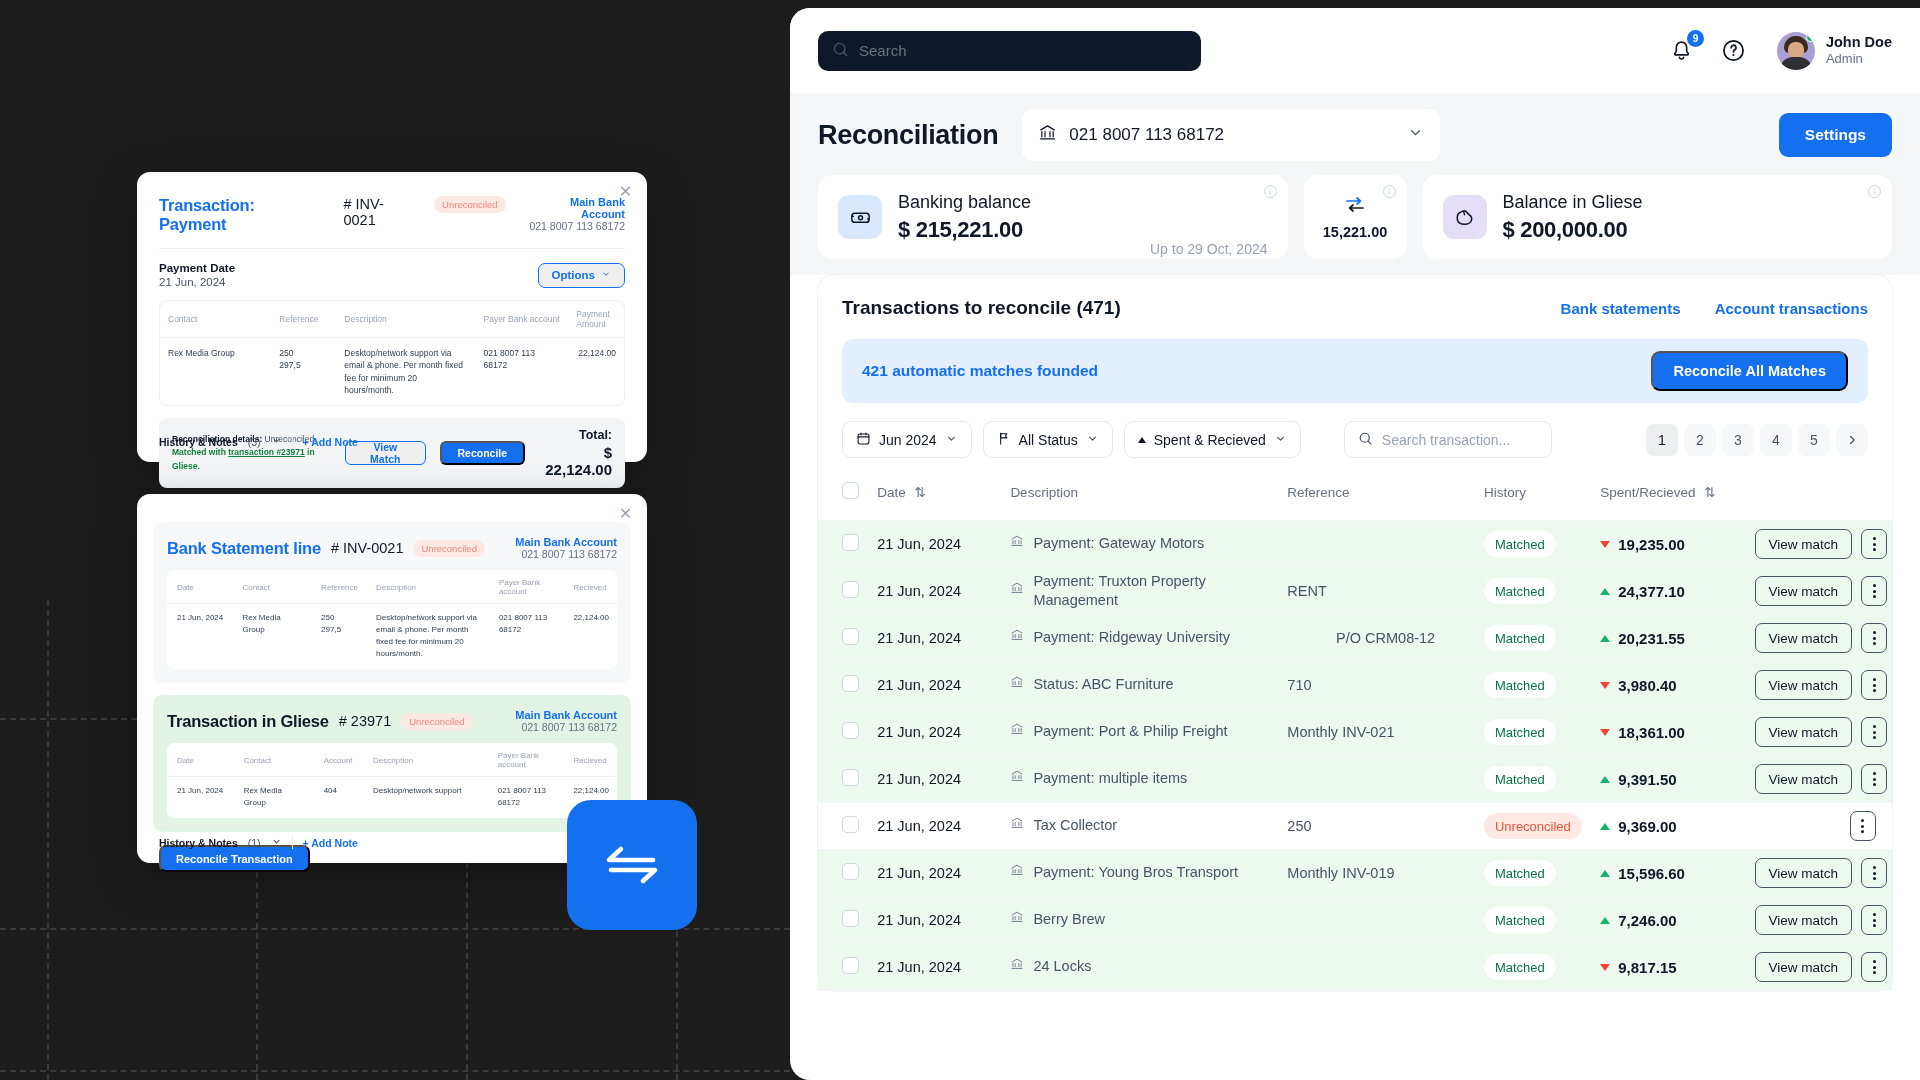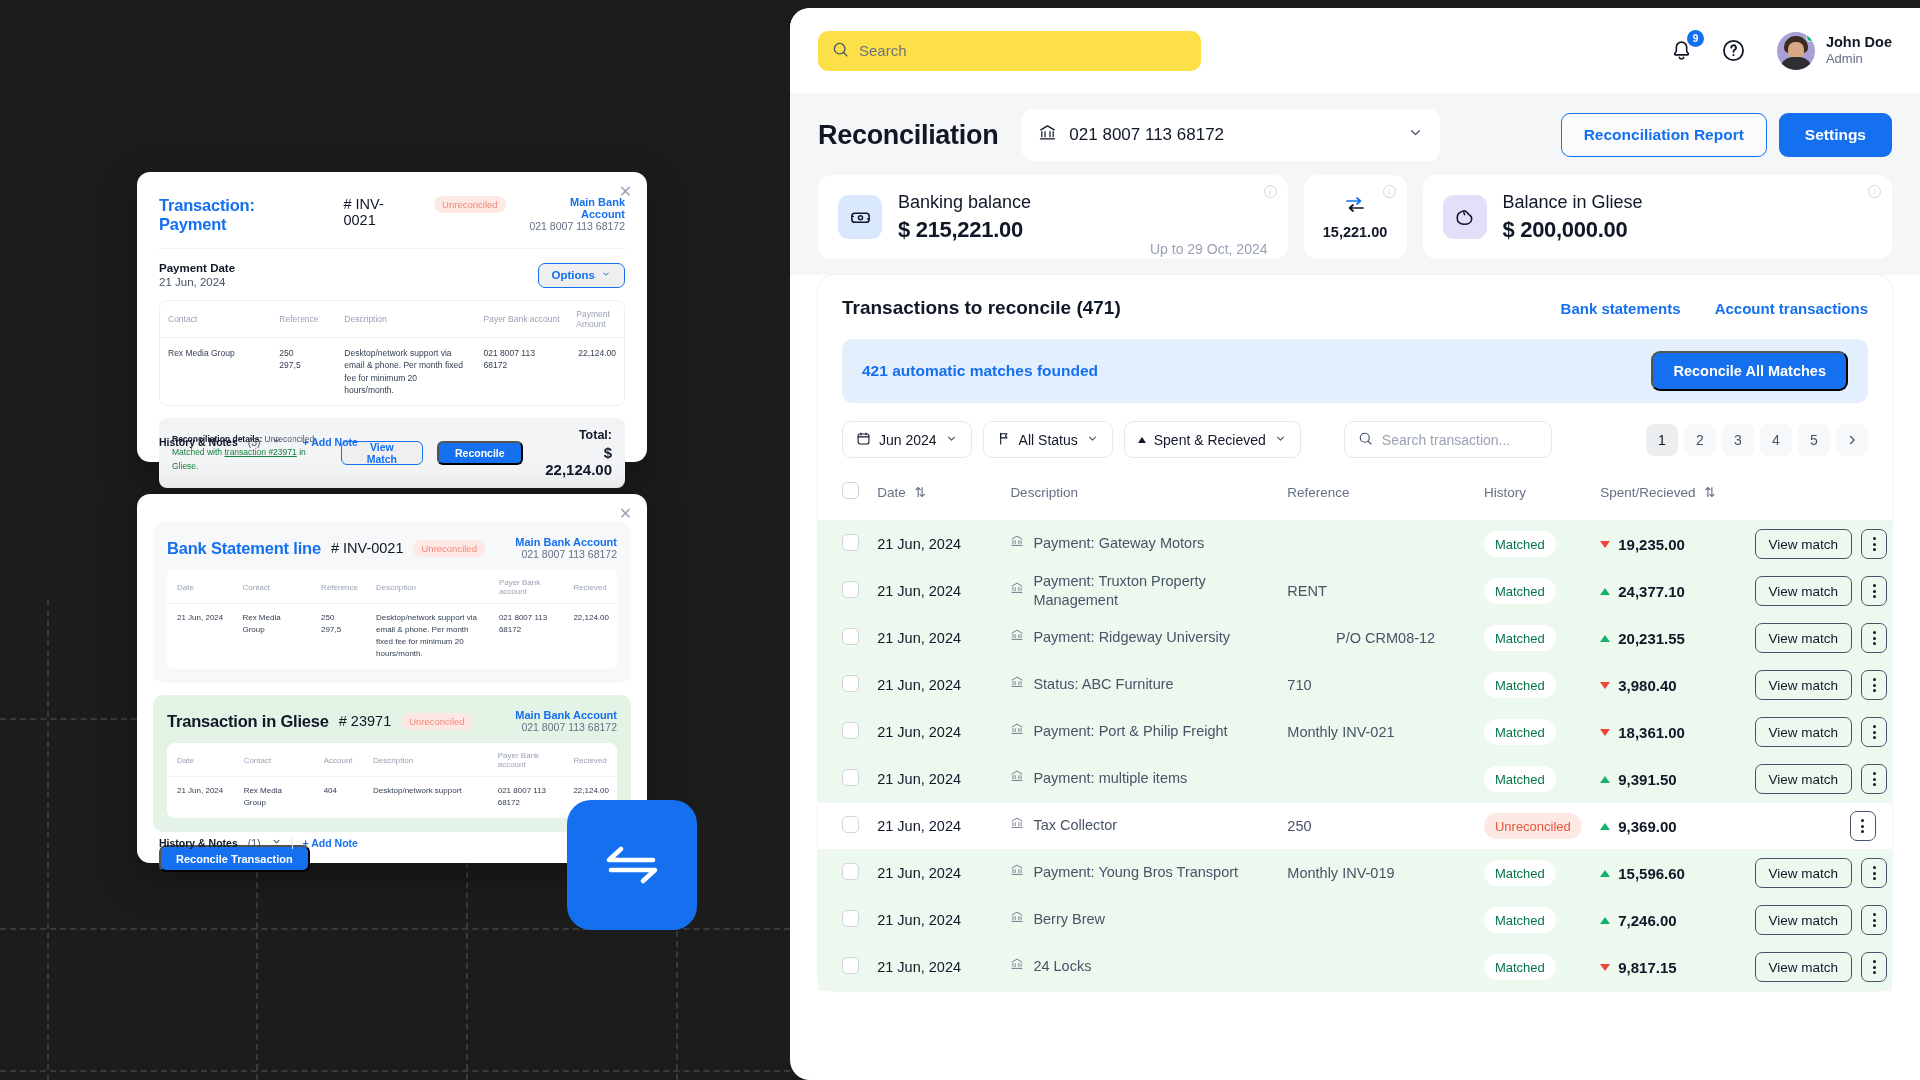--- a/index.html
+++ b/index.html
@@ -23,21 +23,21 @@
     background: #ffffff;
     border-radius: 20px 0 0 20px;
     overflow: hidden;
   }
   .topbar {
     height: 85px; background: #fff;
     display: flex; align-items: center;
     padding: 0 28px 0 28px; gap: 18px;
   }
   .search-box {
-    width: 383px; height: 40px; background: #fde047;
+    width: 383px; height: 40px; background: #0f172a;
     border-radius: 10px; display: flex; align-items: center;
     gap: 10px; padding: 0 14px; color: #6b7280; font-size: 15px;
   }
   .topbar-spacer { flex: 1; }
   .icon-btn { position: relative; width: 34px; height: 34px; display: flex; align-items: center; justify-content: center; }
   .badge {
     position: absolute; top: -4px; right: -5px;
     min-width: 17px; height: 17px; border-radius: 9px;
     background: #1570ef; color: #fff; font-size: 10px; font-weight: bold;
     display: flex; align-items: center; justify-content: center; padding: 0 4px;
@@ -207,21 +207,21 @@
   .mini-tbl th { text-align: left; font-size: 8.5px; font-weight: normal; color: #98a2b3; padding: 8px 8px; border-bottom: 1px solid #eef0f2; }
   .mini-tbl td { font-size: 8.5px; color: #344054; padding: 9px 8px; vertical-align: top; line-height: 1.45; }
   .ta-r { text-align: right; }
   .recon-bar {
     margin: 12px 22px 0 22px; background: #f3f4f6; border-radius: 8px;
     padding: 10px 13px; display: flex; align-items: center; gap: 14px;
   }
   .recon-txt { font-size: 8.5px; line-height: 1.6; }
   .recon-txt b { color: #101828; }
   .recon-txt .grey { color: #475467; }
-  .recon-txt .green { color: #15803d; }
+  .recon-txt .green { color: #15803d; font-weight: bold; }
   .recon-txt .green u { text-decoration: underline; }
   .btn-viewmatch-sm {
     height: 24px; padding: 0 13px; border-radius: 6px; border: 1.2px solid #1570ef;
     color: #1570ef; font-size: 10.5px; font-weight: bold; display: flex; align-items: center;
   }
   .btn-recon-sm {
     height: 24px; padding: 0 16px; border-radius: 6px; background: #1570ef;
     color: #fff; font-size: 10.5px; font-weight: bold; display: flex; align-items: center;
   }
   .total-box { margin-left: auto; text-align: right; }
@@ -324,21 +324,20 @@
             </svg>
         </span>
         <span>021 8007 113 68172</span>
         <span class="chev">
           <svg width="17" height="17" viewBox="0 0 20 20" fill="none">
               <path d="M5.5 8l4.5 4.5L14.5 8" stroke="#475467" stroke-width="1.6" stroke-linecap="round" stroke-linejoin="round"></path>
             </svg>
         </span>
       </div>
       <div class="hdr-btns">
-        <button class="btn-outline">Reconciliation Report</button>
         <button class="btn-primary">Settings</button>
       </div>
     </div>
 
     <div class="stats">
       <div class="stat wide">
         <div class="info-i">i</div>
         <div class="stat-ico ico-blue">
           <svg width="23" height="23" viewBox="0 0 24 24" fill="none">
               <rect x="3" y="7.5" width="18" height="9.5" rx="3" stroke="#101828" stroke-width="1.6"></rect>

